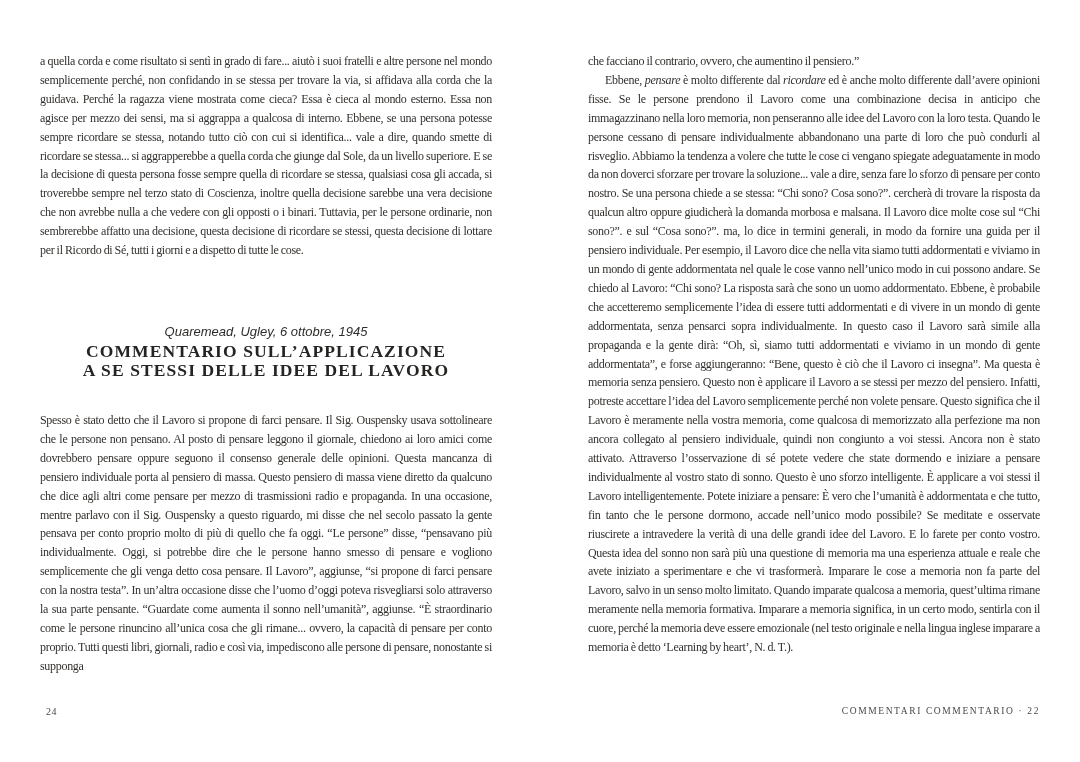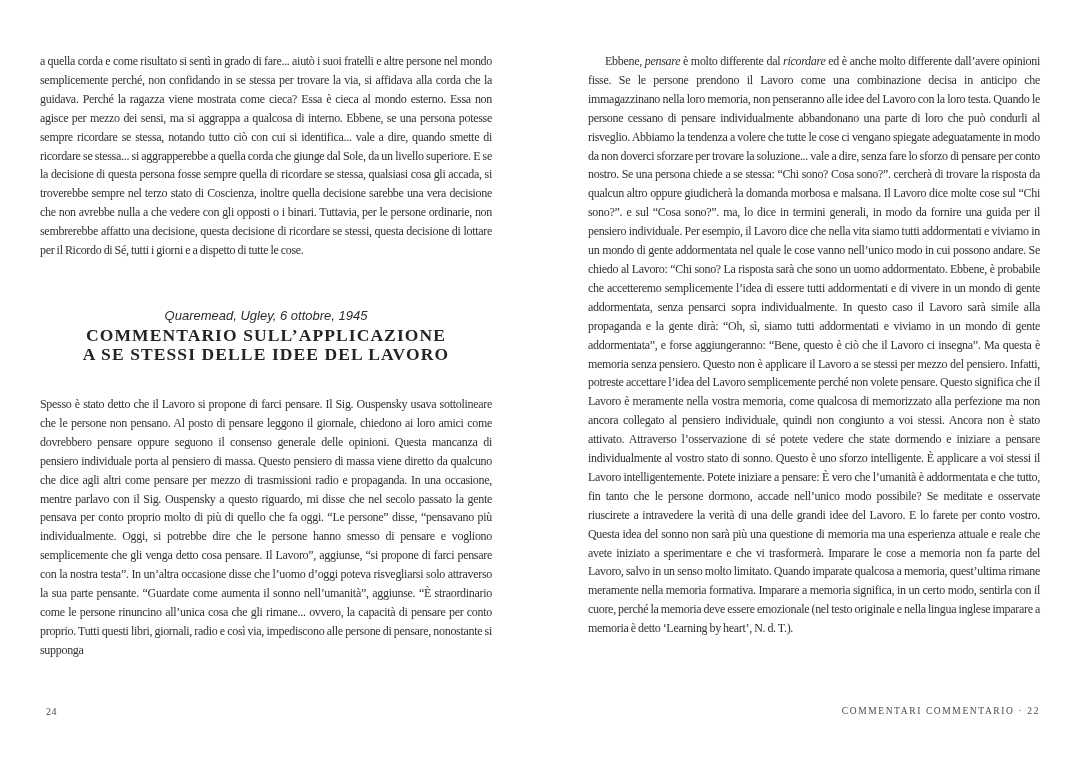--- a/index.html
+++ b/index.html
@@ -22,21 +22,21 @@
     margin: 0;
     font-size: 12px;
     line-height: 18.9px;
     letter-spacing: -0.3px;
     word-spacing: -0.5px;
     text-align: justify;
   }
   .body-para .it { font-style: italic; font-family: Liberation Serif, serif; }
   .body-para.indent { text-indent: 17px; }
   .dateline {
-    margin: 48px 0 3px 0;
+    margin: 64px 0 3px 0;
     font-family: "Liberation Sans", sans-serif;
     font-style: italic;
     font-size: 13px;
     line-height: 15px;
     text-align: center;
     color: #2f2d2b;
   }
   .section-title {
     margin: 0 0 30px 0;
     font-family: "Liberation Serif", serif;
@@ -73,20 +73,21 @@
 <main>
 
   <section class="col col-left">
     <p class="body-para"><span>a quella corda e come risultato si sentì in grado di fare... aiutò i suoi fratelli e altre persone nel mondo semplicemente perché, non confidando in se stessa per trovare la via, si affidava alla corda che la guidava. Perché la ragazza viene mostrata come cieca? Essa è cieca al mondo esterno. Essa non agisce per mezzo dei sensi, ma si aggrappa a qualcosa di interno. Ebbene, se una persona potesse sempre ricordare se stessa, notando tutto ciò con cui si identifica... vale a dire, quando smette di ricordare se stessa... si aggrapperebbe a quella corda che giunge dal Sole, da un livello superiore. E se la decisione di questa persona fosse sempre quella di ricordare se stessa, qualsiasi cosa gli accada, si troverebbe sempre nel terzo stato di Coscienza, inoltre quella decisione sarebbe una vera decisione che non avrebbe nulla a che vedere con gli opposti o i binari. Tuttavia, per le persone ordinarie, non sembrerebbe affatto una decisione, questa decisione di ricordare se stessi, questa decisione di lottare per il Ricordo di Sé, tutti i giorni e a dispetto di tutte le cose.</span></p>
     <p class="dateline">Quaremead, Ugley, 6 ottobre, 1945</p>
     <h1 class="section-title"><span>COMMENTARIO SULL’APPLICAZIONE</span><br><span>A SE STESSI DELLE IDEE DEL LAVORO</span></h1>
     <p class="body-para"><span>Spesso è stato detto che il Lavoro si propone di farci pensare. Il Sig. Ouspensky usava sottolineare che le persone non pensano. Al posto di pensare leggono il giornale, chiedono ai loro amici come dovrebbero pensare oppure seguono il consenso generale delle opinioni. Questa mancanza di pensiero individuale porta al pensiero di massa. Questo pensiero di massa viene diretto da qualcuno che dice agli altri come pensare per mezzo di trasmissioni radio e propaganda. In una occasione, mentre parlavo con il Sig. Ouspensky a questo riguardo, mi disse che nel secolo passato la gente pensava per conto proprio molto di più di quello che fa oggi. “Le persone” disse, “pensavano più individualmente. Oggi, si potrebbe dire che le persone hanno smesso di pensare e vogliono semplicemente che gli venga detto cosa pensare. Il Lavoro”, aggiunse, “si propone di farci pensare con la nostra testa”. In un’altra occasione disse che l’uomo d’oggi poteva risvegliarsi solo attraverso la sua parte pensante. “Guardate come aumenta il sonno nell’umanità”, aggiunse. “È straordinario come le persone rinuncino all’unica cosa che gli rimane... ovvero, la capacità di pensare per conto proprio. Tutti questi libri, giornali, radio e così via, impediscono alle persone di pensare, nonostante si supponga</span></p>
   </section>
 
   <section class="col col-right">
+    <p class="body-para"><span>che facciano il contrario, ovvero, che aumentino il pensiero.”</span></p>
     <p class="body-para indent"><span>Ebbene, </span><span class="it">pensare</span><span> è molto differente dal </span><span class="it">ricordare</span><span> ed è anche molto differente dall’avere opinioni fisse. Se le persone prendono il Lavoro come una combinazione decisa in anticipo che immagazzinano nella loro memoria, non penseranno alle idee del Lavoro con la loro testa. Quando le persone cessano di pensare individualmente abbandonano una parte di loro che può condurli al risveglio. Abbiamo la tendenza a volere che tutte le cose ci vengano spiegate adeguatamente in modo da non doverci sforzare per trovare la soluzione... vale a dire, senza fare lo sforzo di pensare per conto nostro. Se una persona chiede a se stessa: “Chi sono? Cosa sono?”. cercherà di trovare la risposta da qualcun altro oppure giudicherà la domanda morbosa e malsana. Il Lavoro dice molte cose sul “Chi sono?”. e sul “Cosa sono?”. ma, lo dice in termini generali, in modo da fornire una guida per il pensiero individuale. Per esempio, il Lavoro dice che nella vita siamo tutti addormentati e viviamo in un mondo di gente addormentata nel quale le cose vanno nell’unico modo in cui possono andare. Se chiedo al Lavoro: “Chi sono? La risposta sarà che sono un uomo addormentato. Ebbene, è probabile che accetteremo semplicemente l’idea di essere tutti addormentati e di vivere in un mondo di gente addormentata, senza pensarci sopra individualmente. In questo caso il Lavoro sarà simile alla propaganda e la gente dirà: “Oh, sì, siamo tutti addormentati e viviamo in un mondo di gente addormentata”, e forse aggiungeranno: “Bene, questo è ciò che il Lavoro ci insegna”. Ma questa è memoria senza pensiero. Questo non è applicare il Lavoro a se stessi per mezzo del pensiero. Infatti, potreste accettare l’idea del Lavoro semplicemente perché non volete pensare. Questo significa che il Lavoro è meramente nella vostra memoria, come qualcosa di memorizzato alla perfezione ma non ancora collegato al pensiero individuale, quindi non congiunto a voi stessi. Ancora non è stato attivato. Attraverso l’osservazione di sé potete vedere che state dormendo e iniziare a pensare individualmente al vostro stato di sonno. Questo è uno sforzo intelligente. È applicare a voi stessi il Lavoro intelligentemente. Potete iniziare a pensare: È vero che l’umanità è addormentata e che tutto, fin tanto che le persone dormono, accade nell’unico modo possibile? Se meditate e osservate riuscirete a intravedere la verità di una delle grandi idee del Lavoro. E lo farete per conto vostro. Questa idea del sonno non sarà più una questione di memoria ma una esperienza attuale e reale che avete iniziato a sperimentare e che vi trasformerà. Imparare le cose a memoria non fa parte del Lavoro, salvo in un senso molto limitato. Quando imparate qualcosa a memoria, quest’ultima rimane meramente nella memoria formativa. Imparare a memoria significa, in un certo modo, sentirla con il cuore, perché la memoria deve essere emozionale (nel testo originale e nella lingua inglese imparare a memoria è detto ‘Learning by heart’, N. d. T.).</span></p>
   </section>
 
   <footer class="page-footer">
     <span class="pagenum-left">24</span>
     <span class="running-footer"><span>COMMENTARI COMMENTARIO</span><span class="sep">·</span><span>22</span></span>
   </footer>
 
 </main>
 

